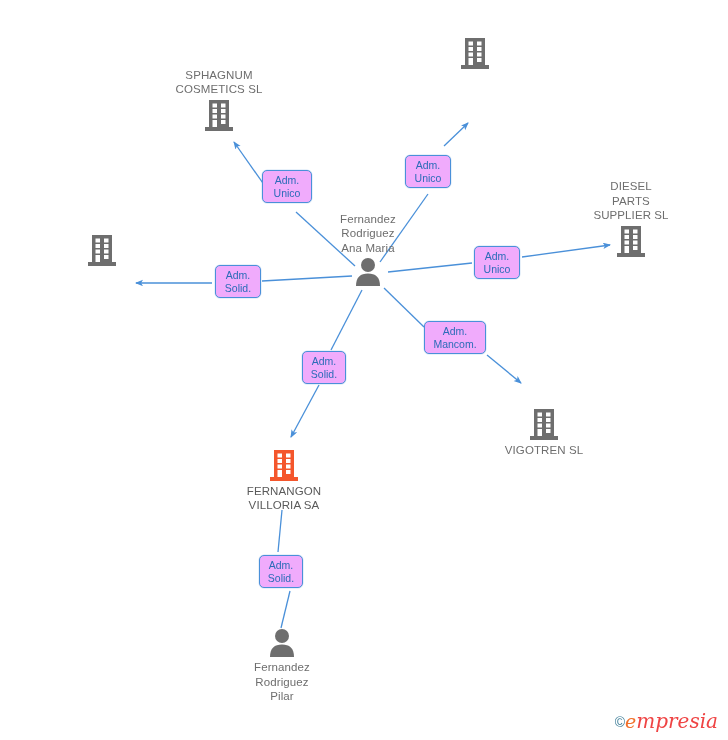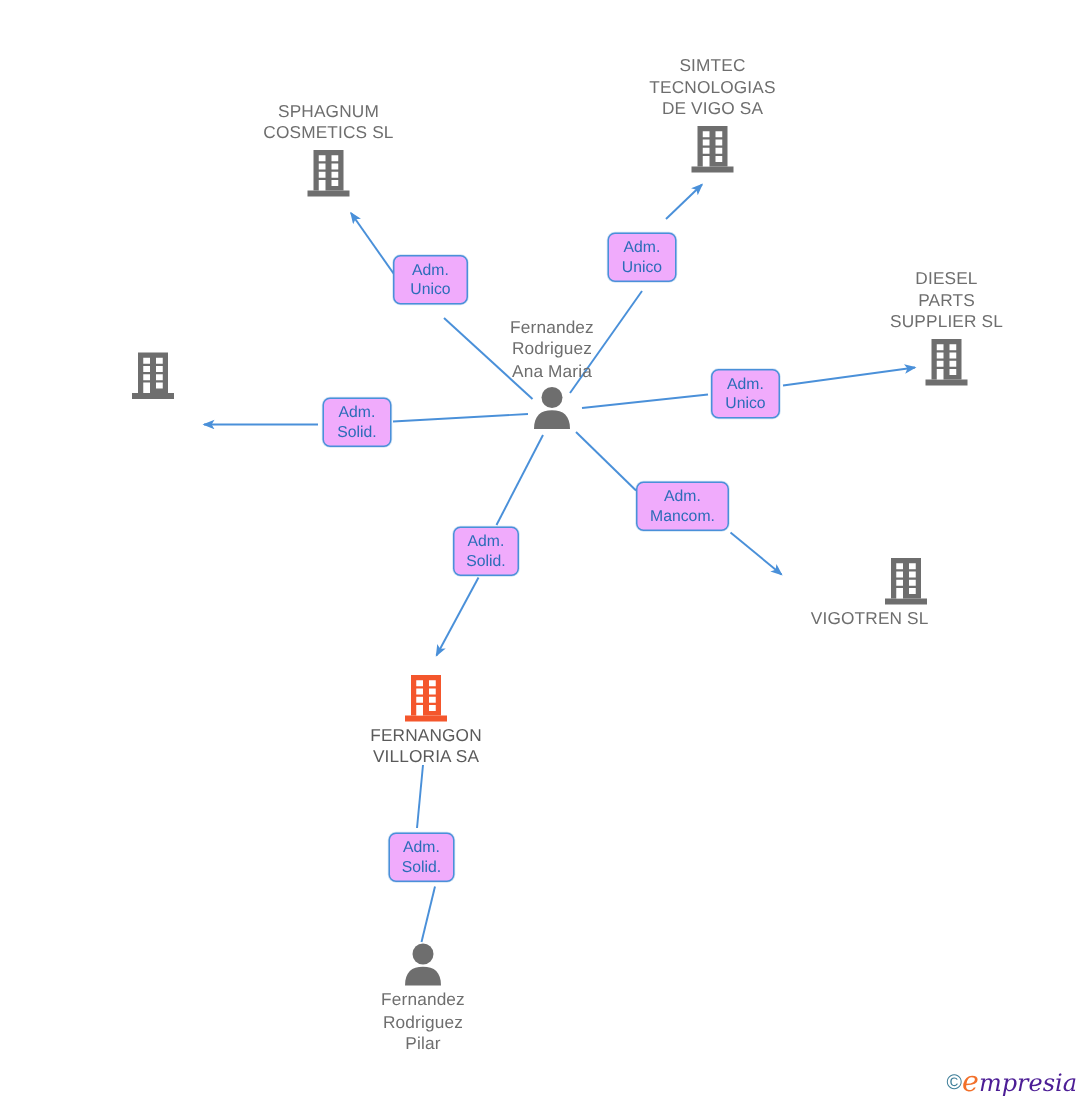--- a/index.html
+++ b/index.html
@@ -85,24 +85,24 @@
     color: #3f7f99;
     vertical-align: 1px;
   }
   #watermark .brand-e {
     color: #f2702a;
     font-family: "DejaVu Serif", serif;
     font-style: italic;
     font-size: 19px;
   }
   #watermark .brand-rest {
-    color: #4c1d95;
+    color: #ef4444;
     font-family: "DejaVu Serif", serif;
     font-style: italic;
-    font-size: 16px;
+    font-size: 20px;
   }
 </style>
 </head>
 <body>
 
 <div id="canvas">
 
   <svg id="edge-layer" viewBox="0 0 728 740" width="728" height="740">
       <defs>
         <marker id="arrowhead" markerWidth="9" markerHeight="9" refX="7" refY="3.2" orient="auto" markerUnits="userSpaceOnUse">
@@ -136,23 +136,20 @@
             <rect x="8.5" y="10" width="4.5" height="4" fill="#ffffff"></rect>
             <rect x="8.5" y="15.5" width="4.5" height="4" fill="#ffffff"></rect>
             <rect x="17" y="4.5" width="4.5" height="4" fill="#ffffff"></rect>
             <rect x="17" y="10" width="4.5" height="4" fill="#ffffff"></rect>
             <rect x="17" y="15.5" width="4.5" height="4" fill="#ffffff"></rect>
             <rect x="17" y="21" width="4.5" height="4" fill="#ffffff"></rect>
             <rect x="8.5" y="21" width="4.5" height="7" fill="#ffffff"></rect>
           </svg></span>
       </div>
       <div class="node company caption-above" style="top: 37px; left: 475px;">
-        <span class="caption">SIMTEC
-TECNOLOGIAS
-DE VIGO SA</span>
         <span class="icon-wrap"><svg width="30" height="33" viewBox="0 0 30 33">
             <rect x="5" y="1" width="20" height="27" fill="#6e6e6e"></rect>
             <rect x="1" y="28" width="28" height="4" fill="#6e6e6e"></rect>
             <rect x="8.5" y="4.5" width="4.5" height="4" fill="#ffffff"></rect>
             <rect x="8.5" y="10" width="4.5" height="4" fill="#ffffff"></rect>
             <rect x="8.5" y="15.5" width="4.5" height="4" fill="#ffffff"></rect>
             <rect x="17" y="4.5" width="4.5" height="4" fill="#ffffff"></rect>
             <rect x="17" y="10" width="4.5" height="4" fill="#ffffff"></rect>
             <rect x="17" y="15.5" width="4.5" height="4" fill="#ffffff"></rect>
             <rect x="17" y="21" width="4.5" height="4" fill="#ffffff"></rect>
@@ -192,21 +189,21 @@
       </div>
       <div class="node person caption-above" style="top: 211.5px; left: 368px;">
         <span class="caption">Fernandez
 Rodriguez
 Ana Maria</span>
         <span class="icon-wrap"><svg width="28" height="30" viewBox="0 0 28 30">
             <circle cx="14" cy="8" r="7" fill="#6e6e6e"></circle>
             <path d="M2 29 C2 20 6.5 16.5 14 16.5 C21.5 16.5 26 20 26 29 Z" fill="#6e6e6e"></path>
           </svg></span>
       </div>
-      <div class="node company" style="top: 371px; left: 544px; text-align: right;">
+      <div class="node company" style="top: 408px; left: 544px;">
         <span class="icon-wrap"><svg width="30" height="33" viewBox="0 0 30 33">
             <rect x="5" y="1" width="20" height="27" fill="#6e6e6e"></rect>
             <rect x="1" y="28" width="28" height="4" fill="#6e6e6e"></rect>
             <rect x="8.5" y="4.5" width="4.5" height="4" fill="#ffffff"></rect>
             <rect x="8.5" y="10" width="4.5" height="4" fill="#ffffff"></rect>
             <rect x="8.5" y="15.5" width="4.5" height="4" fill="#ffffff"></rect>
             <rect x="17" y="4.5" width="4.5" height="4" fill="#ffffff"></rect>
             <rect x="17" y="10" width="4.5" height="4" fill="#ffffff"></rect>
             <rect x="17" y="15.5" width="4.5" height="4" fill="#ffffff"></rect>
             <rect x="17" y="21" width="4.5" height="4" fill="#ffffff"></rect>

